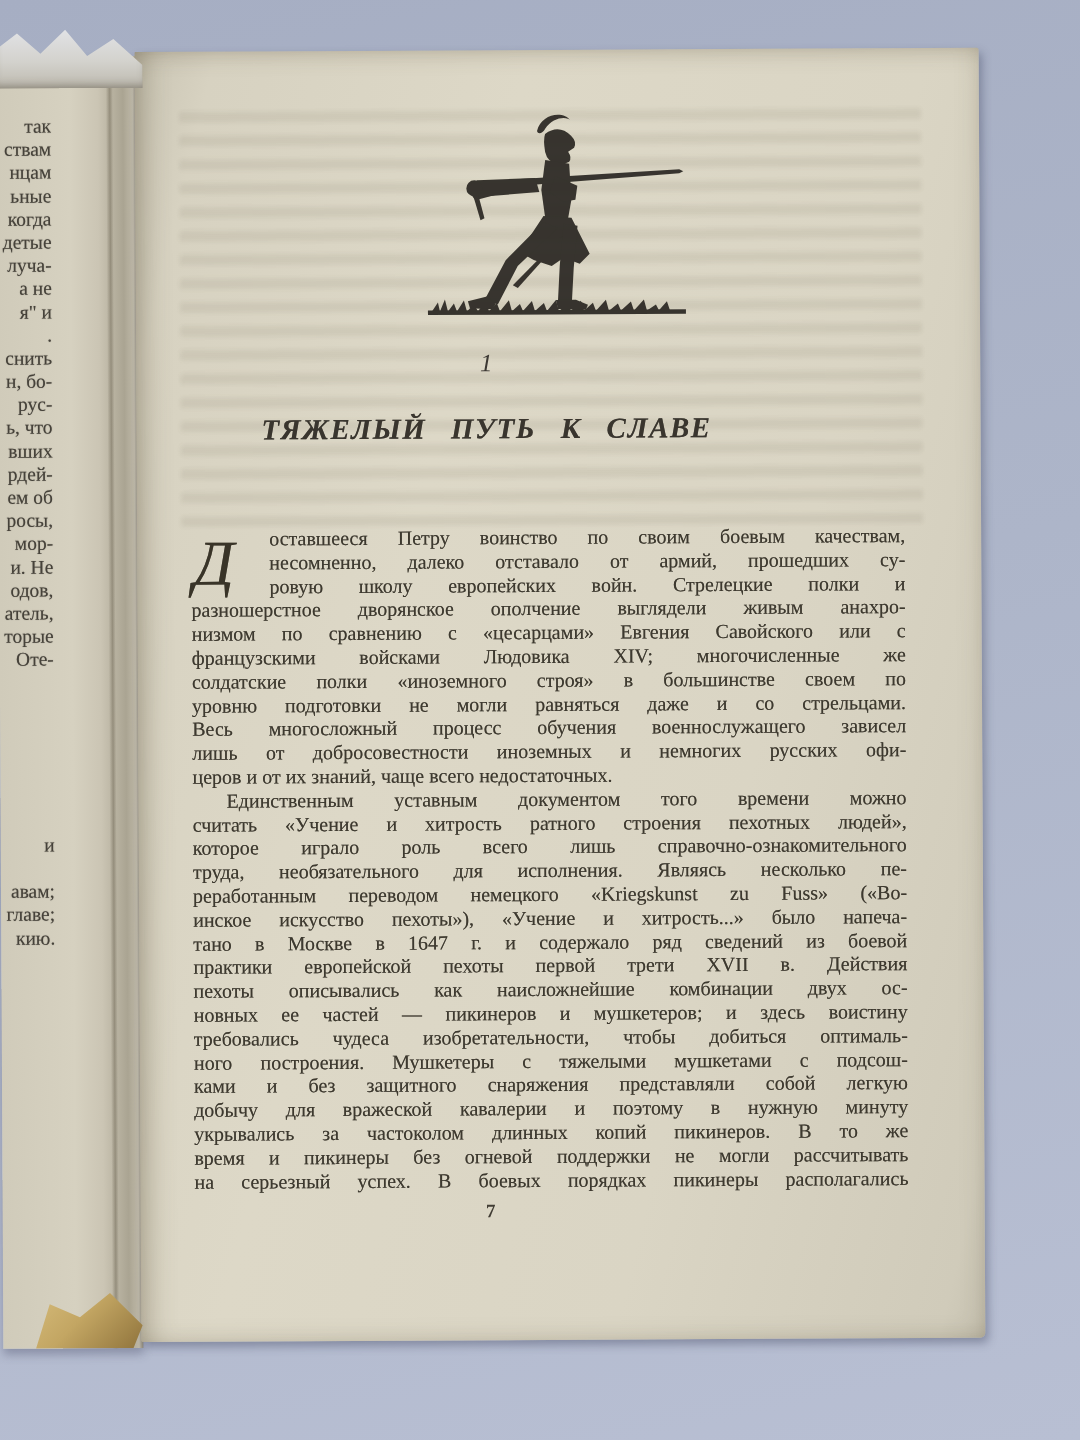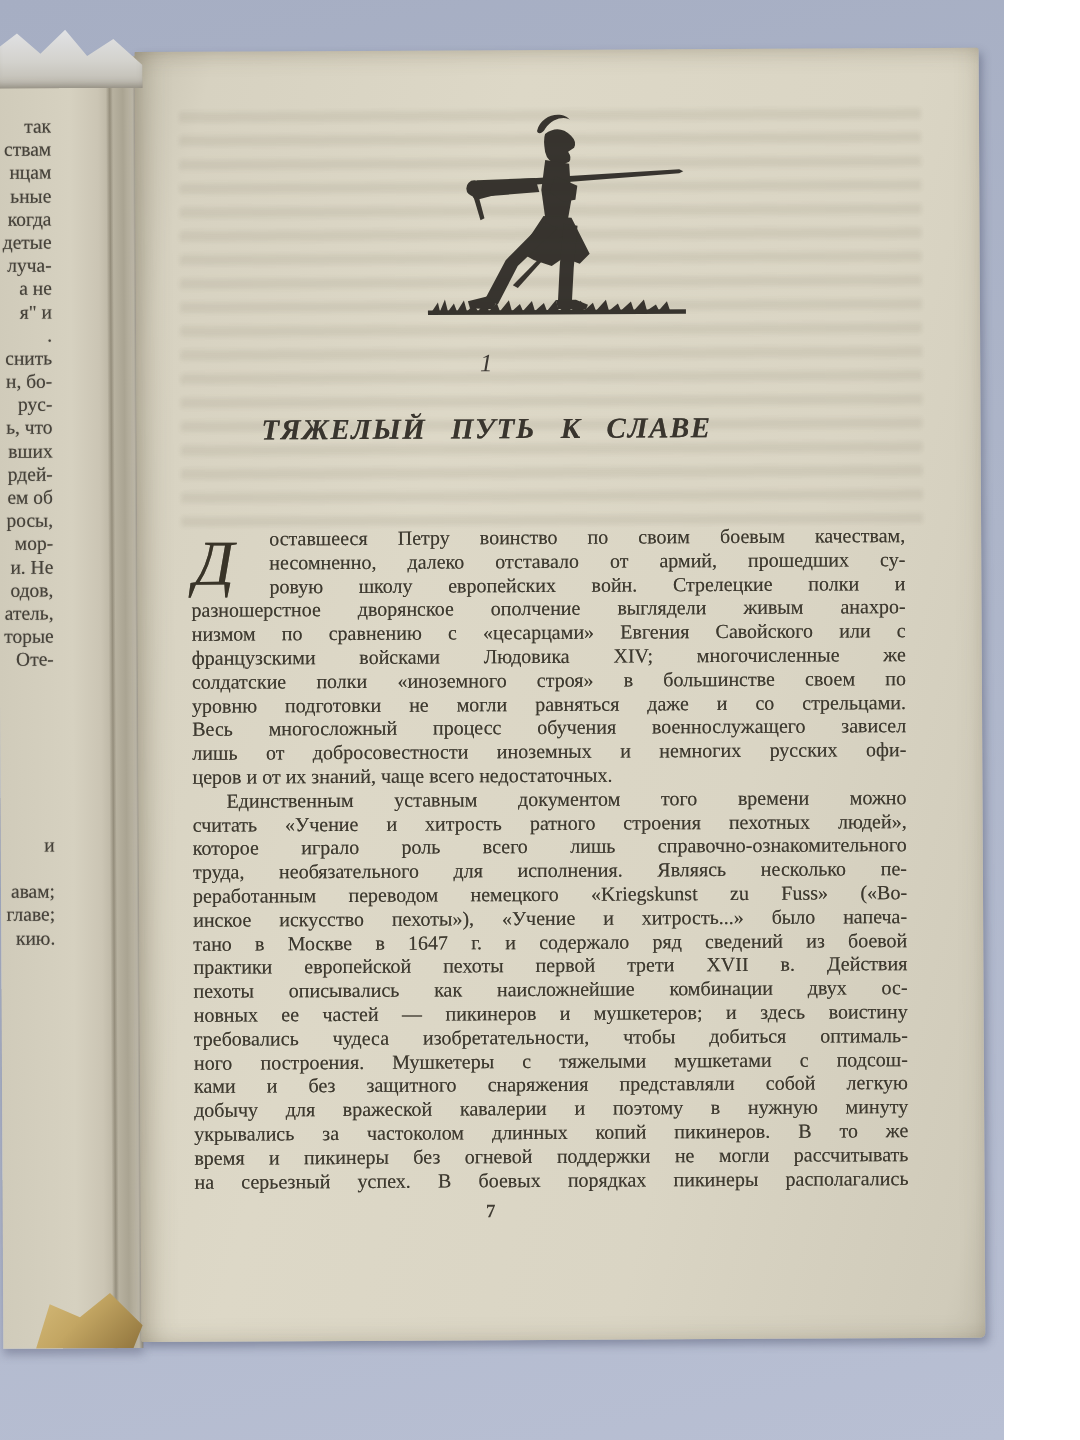--- a/index.html
+++ b/index.html
@@ -1,20 +1,20 @@
 <!DOCTYPE html>
 <html><head>
 <meta charset="utf-8">
 <style>
   html,body{margin:0;padding:0;}
   body{
     width:1080px;height:1440px;overflow:hidden;
     font-family:"Liberation Serif","DejaVu Serif",serif;
   }
-  .scene{position:relative;width:1004px;height:1440px;
+  .scene{position:relative;width:1080px;height:1440px;
     background:linear-gradient(168deg,#a6aec3 0%,#adb5c9 45%,#b8bfd3 100%);}
   .book{position:absolute;left:0;top:0;width:1080px;height:1440px;
     transform:rotate(-0.3deg);transform-origin:540px 700px;}
 
   
   .left-page{position:absolute;left:0;top:54px;width:140px;height:1292px;
     background:linear-gradient(90deg,#d0cbba 0%,#d6d1c0 52%,#cbc5b4 72%,#aaa492 90%,#c0baa9 97%,#8f897a 100%);
     box-shadow:0 6px 10px rgba(60,64,92,.35);}
   .left-page .crease{position:absolute;right:24px;top:0;width:7px;height:100%;
     background:linear-gradient(90deg,rgba(86,78,60,0) 0%,rgba(86,78,60,.38) 55%,rgba(86,78,60,0) 100%);}

